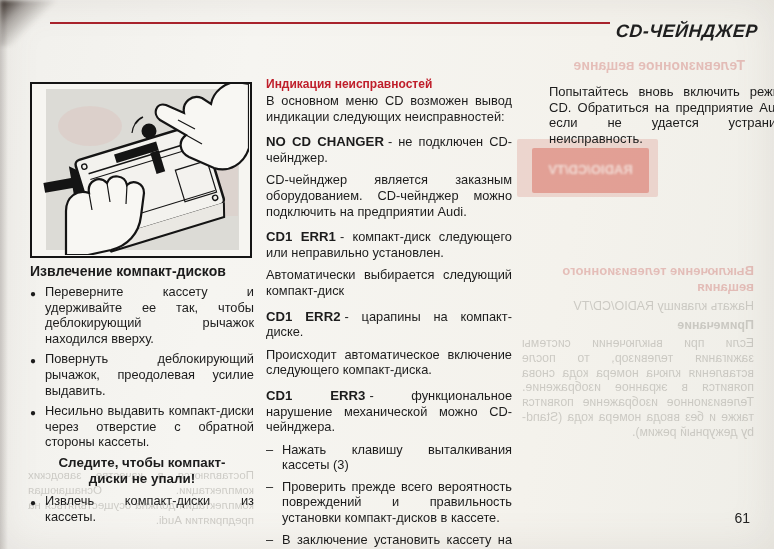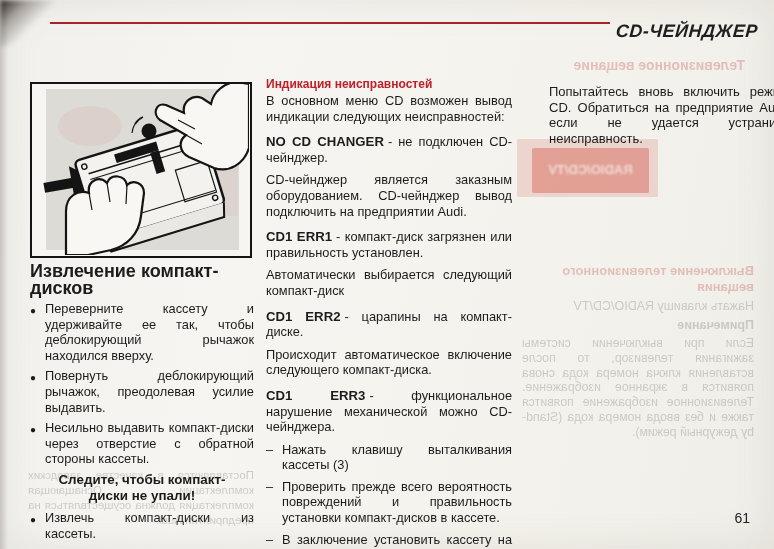--- a/index.html
+++ b/index.html
@@ -34,21 +34,21 @@
 
   
   .illustration-box {
     position:absolute; left:30px; top:82px; width:222px; height:176px;
     border:2.5px solid #141414; background:#f6f5f1; overflow:hidden;
   }
   .col-left {
     position:absolute; left:30px; top:263px; width:224px;
     font-size:12.8px; line-height:15.6px; text-align:justify;
   }
-  .col-left h3 { font-size:18px; line-height:17px; margin-bottom:4px; text-align:left; }
+  .col-left h3 { font-size:14px; line-height:17px; margin-bottom:4px; text-align:left; }
   .li { display:flex; margin-bottom:5px; }
   .li .mk { flex:0 0 15px; font-size:10px; padding-top:2px; }
   .li .tx { flex:1; text-align:justify; }
   .warning { font-weight:700; font-size:13.4px; line-height:16.5px; margin:4px 16px 5px; text-align:center; }
 
   
   .col-mid {
     position:absolute; left:266px; top:76px; width:246px;
     font-size:12.8px; line-height:15.6px;
   }
@@ -172,23 +172,23 @@
       <span class="mk">●</span>
       <span class="tx">Извлечь компакт-диски из кассеты.</span>
     </div>
   </div>
 
   <div class="col-mid">
     <h3>Индикация неисправностей</h3>
     <p>В основном меню CD возможен вывод индикации следующих неисправностей:</p>
 
     <p class="entry"><span class="code">NO CD CHANGER</span><span>- не подключен CD-чейнджер.</span></p>
-    <p>CD-чейнджер является заказным оборудованием. CD-чейнджер вывод подключить на предприятии Audi.</p>
-
-    <p class="entry"><span class="code">CD1 ERR1</span><span>- компакт-диск загрязнен или правильность установлен.</span></p>
+    <p>CD-чейнджер является заказным оборудованием. CD-чейнджер можно подключить на предприятии Audi.</p>
+
+    <p class="entry"><span class="code">CD1 ERR1</span><span>- компакт-диск следующего или неправильно установлен.</span></p>
     <p>Автоматически выбирается следующий компакт-диск</p>
 
     <p class="entry"><span class="code">CD1 ERR2</span><span>- царапины на компакт-диске.</span></p>
     <p>Происходит автоматическое включение следующего компакт-диска.</p>
 
     <p class="entry"><span class="code">CD1 ERR3</span><span>- функциональное нарушение механической можно CD-чейнджера.</span></p>
 
     <div class="dash">
       <span class="mk">–</span>
       <span class="tx">Нажать клавишу выталкивания кассеты (3)</span>

